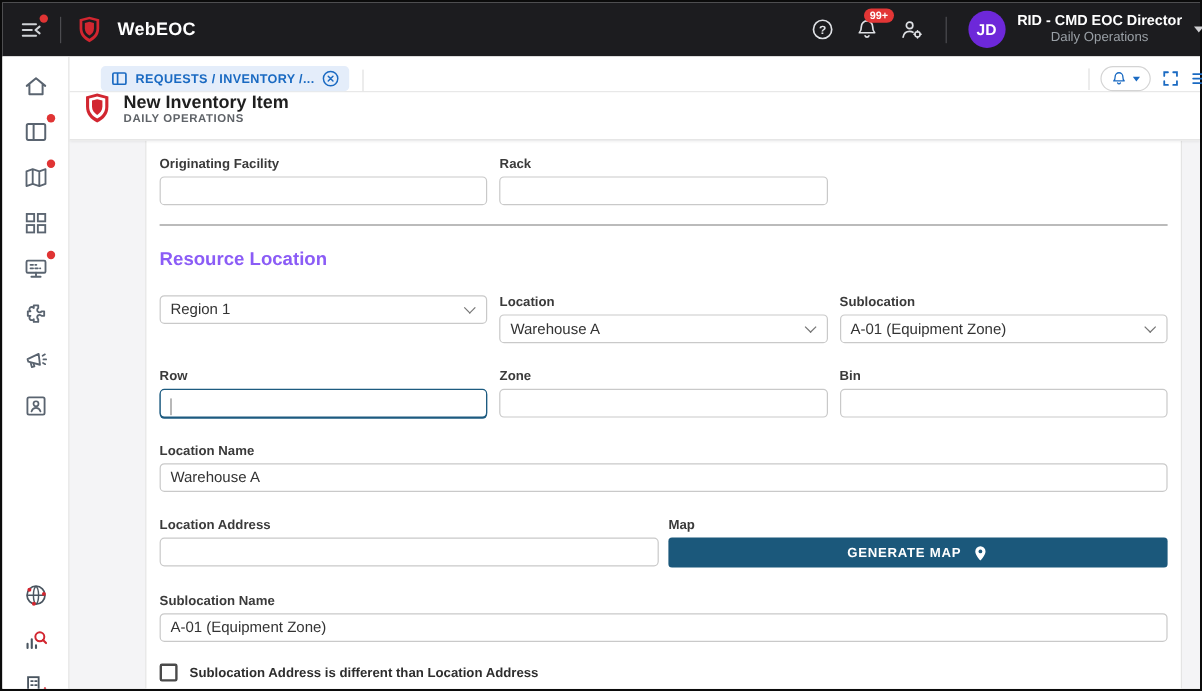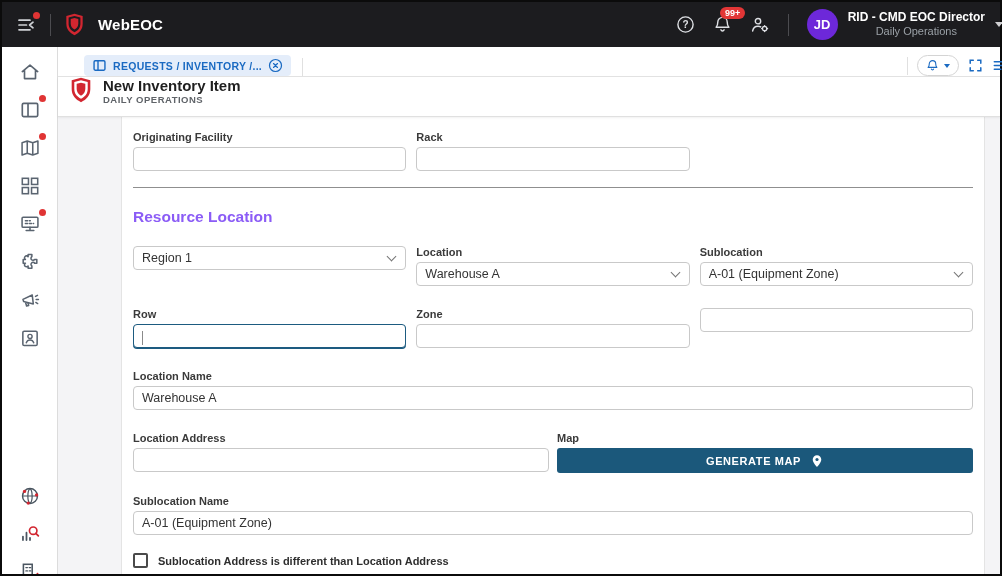--- a/index.html
+++ b/index.html
@@ -308,20 +308,21 @@
               <span class="input-wrap">
                 <input class="tinput focused" type="text" value="" style="">
                 <span class="caret-bar"></span>
               </span>
             </div>
             <div class="field">
               <label>Zone</label>
               <input class="tinput" type="text" value="" style="">
             </div>
             <div class="field">
+              <label>Bin</label>
               <input class="tinput" type="text" value="" style="">
             </div>
           </div>
 
           <div class="field mt22">
             <label>Location Name</label>
             <input class="tinput" type="text" value="Warehouse A" style="">
           </div>
 
           <div class="grid2 mt22">

